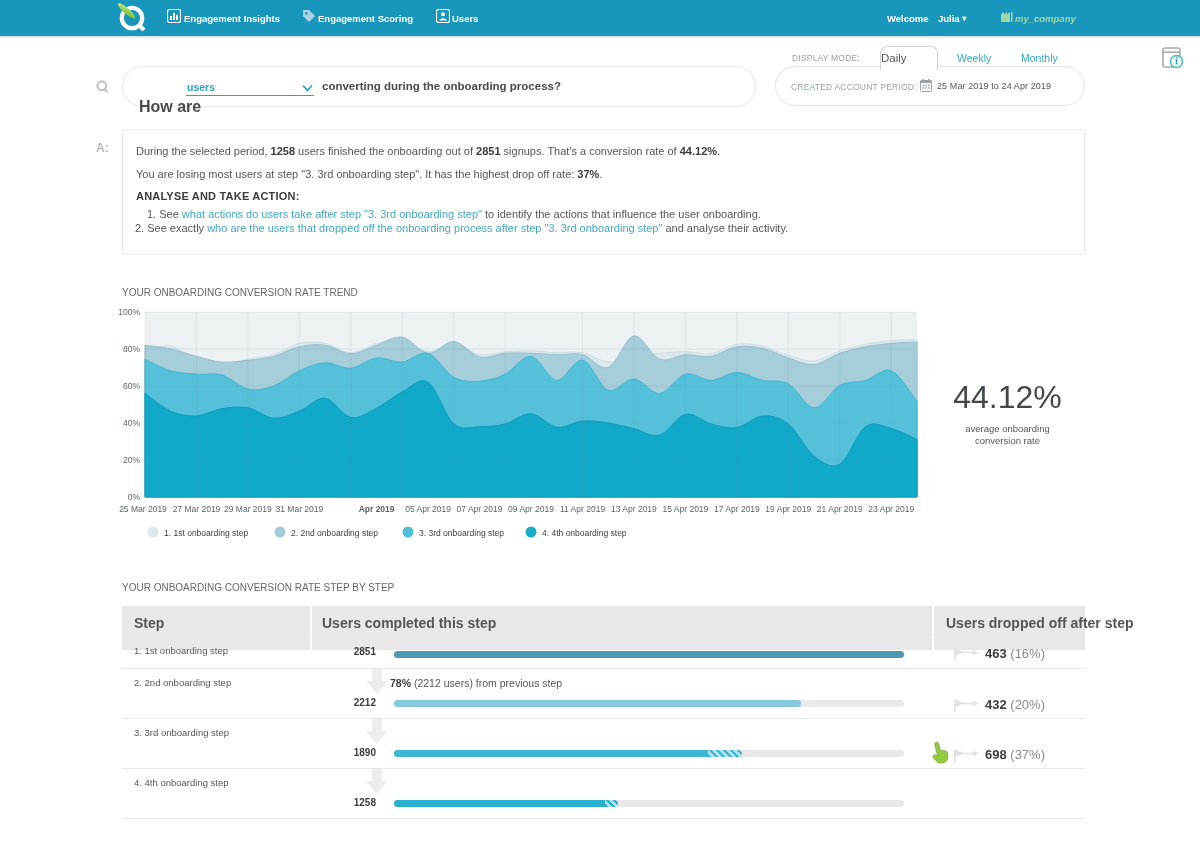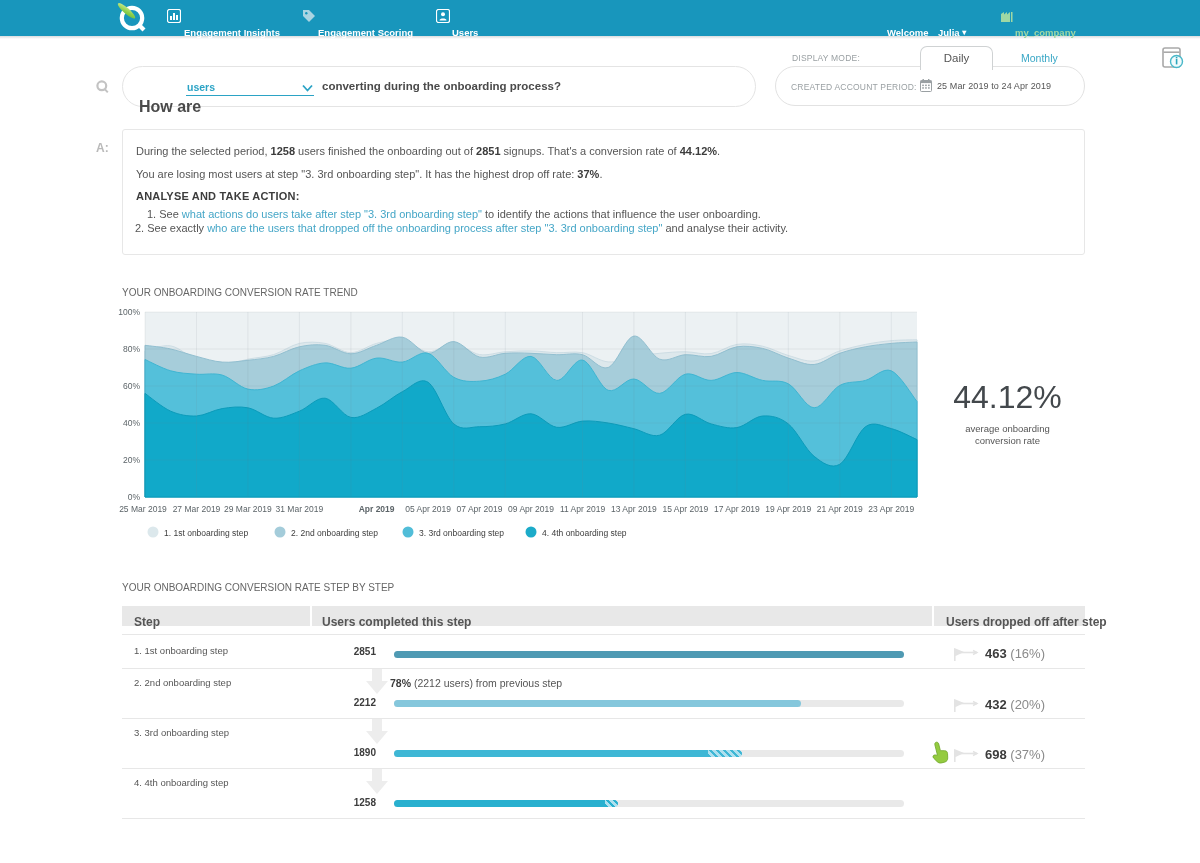--- a/index.html
+++ b/index.html
@@ -3,43 +3,43 @@
 <meta charset="utf-8">
 <style>
 * { margin:0; padding:0; box-sizing:border-box; }
 html,body { width:1200px; height:863px; background:#fff; font-family:"Liberation Sans", sans-serif; overflow:hidden; }
 .abs { position:absolute; }
 #page { position:relative; width:1200px; height:863px; }
 
 
 #nav { position:absolute; left:0; top:0; width:1200px; height:36px; background:#1896bc; }
 #nav-shadow { position:absolute; left:0; top:36px; width:1200px; height:3px; background:linear-gradient(#c9cdd0, rgba(255,255,255,0)); opacity:.7; }
-.navitem { position:absolute; top:27px; color:#fff; font-size:9.5px; font-weight:bold;text-align:right; }
+.navitem { position:absolute; top:13px; color:#fff; font-size:9.5px; font-weight:bold;text-align:right; }
 .navicon { position:absolute; top:9px; }
 
 
 .graylabel { color:#9aa0a3; font-size:8.5px; letter-spacing:.2px; }
-#tab-daily { position:absolute; left:880px; top:46px; width:73px; height:24px; background:#fff; border:1px solid #cfd2d3; border-bottom:none; border-radius:7px 7px 0 0; z-index:3; text-align:center; font-size:11.5px; color:#555; padding-top:5px;margin-left:40px;}
+#tab-daily { position:absolute; left:880px; top:46px; width:58px; height:24px; background:#fff; border:1px solid #cfd2d3; border-bottom:none; border-radius:7px 7px 0 0; z-index:3; font-size:11.5px; color:#555; padding-top:5px;}
 #tab-daily:after { content:""; position:absolute; left:0; bottom:-3px; width:100%; height:4px; background:#fff; }
 .tablink { position:absolute; top:52px; color:#39a7c6; font-size:10.5px; }
 #period-pill { position:absolute; left:775px; top:66px; width:310px; height:40px; border:1px solid #e2e2e2; border-radius:20px; background:#fff; z-index:2; }
 #q-pill { position:absolute; left:122px; top:66px; width:634px; height:41px; border:1px solid #e4e4e4; border-radius:21px; background:#fff; }
 #info-ic { position:absolute; left:1162px; top:45px; width:22px; height:25px; }
 
 
 #a-box { position:absolute; left:122px; top:129px; width:963px; height:126px; border:1px solid #e7e7e7; border-radius:3px; background:#fff; }
 .atext { font-size:11px; color:#555; }
 .atext b { color:#3c3c3c; }
 .alink { color:#45a6c7; }
 
 
 .sect { position:absolute; color:#666; font-size:10px; letter-spacing:0; }
 
 
-.th { position:absolute; top:606px; height:20px; background:#e8e8e8; color:#555; font-size:12px; font-weight:bold; padding-top:9px; white-space:nowrap; }
+.th { position:absolute; top:606px; height:44px; background:#e8e8e8; color:#555; font-size:14px; font-weight:bold; padding-top:9px; white-space:nowrap; }
 .rowline { position:absolute; left:122px; width:963px; height:1px; background:#e7e7e7; }
 .steplab { position:absolute; left:134px; font-size:9.5px; color:#555; }
 .num { position:absolute; width:60px; text-align:right; font-size:10px; font-weight:bold; color:#3c3c3c; }
 .track { position:absolute; left:394px; width:510px; height:7px; border-radius:3.5px; background:#e9e9e9; }
 .fill { position:absolute; left:0; top:0; height:7px; border-radius:3.5px; }
 .ptext { position:absolute; left:390px; font-size:10.5px; color:#555; }
 .ptext b { color:#3c3c3c; }
 .dropnum { position:absolute; left:985px; font-size:13px; color:#8a8a8a; }
 .dropnum b { color:#3c3c3c; }
 
@@ -64,21 +64,21 @@
       </defs>
     <circle cx="16" cy="16" r="10.2" fill="none" stroke="#ffffff" stroke-width="4.2"></circle>
     <line x1="22.5" y1="22.5" x2="28" y2="28" stroke="#ffffff" stroke-width="4.2"></line>
     <ellipse cx="10.5" cy="8.8" rx="11.2" ry="2.9" transform="rotate(41 10.5 8.8)" fill="url(#lg)"></ellipse>
   </svg>
   <div class="navitem" style="left:184px">Engagement Insights</div>
   <div class="navitem" style="left:318px">Engagement Scoring</div>
   <div class="navitem" style="left:452px">Users</div>
   <div class="navitem" style="left:887px">Welcome</div>
   <div class="navitem" style="left:938px">Julia <span style="font-size:8px;position:relative;top:-1px">▾</span></div>
-  <div class="navitem" style="left:1015px;color:#9fd8a4;">my_company</div>
+  <div class="navitem" style="left:1015px;color:#9fd8a4;font-style:italic">my_company</div>
 
   <svg class="navicon" style="left:167px" width="14" height="14" viewBox="0 0 14 14">
       <rect x="0.5" y="0.5" width="13" height="13" rx="2" fill="none" stroke="#fff" stroke-width="1.2"></rect>
       <rect x="3" y="7" width="2" height="4" fill="#fff"></rect>
       <rect x="6" y="4" width="2" height="7" fill="#fff"></rect>
       <rect x="9" y="6" width="2" height="5" fill="#fff"></rect>
     </svg>
   <svg class="navicon" style="left:302px" width="14" height="14" viewBox="0 0 14 14">
       <path d="M1,1 h6 l6,6 -6,6 -6,-6 Z" fill="#aad4e2" transform="rotate(0 7 7)"></path>
       <circle cx="4.3" cy="4.3" r="1.2" fill="#1896bc"></circle>

